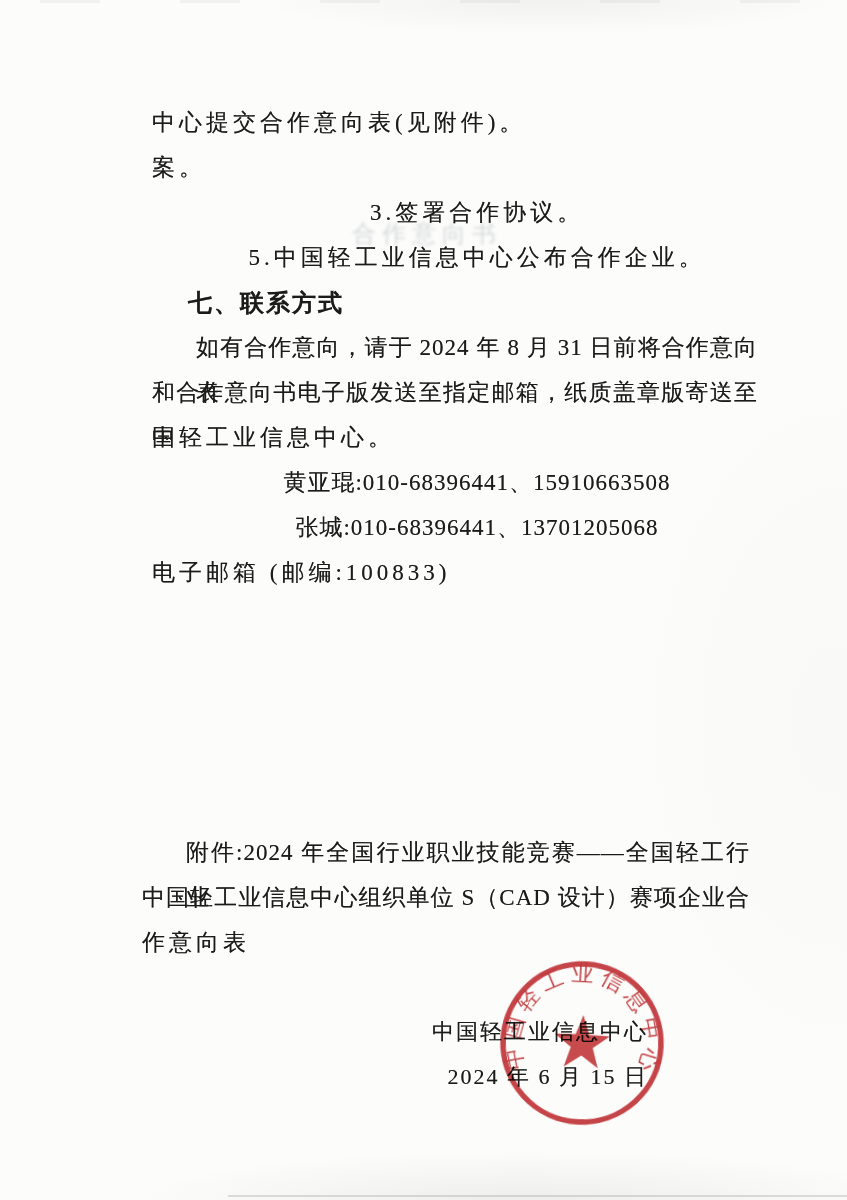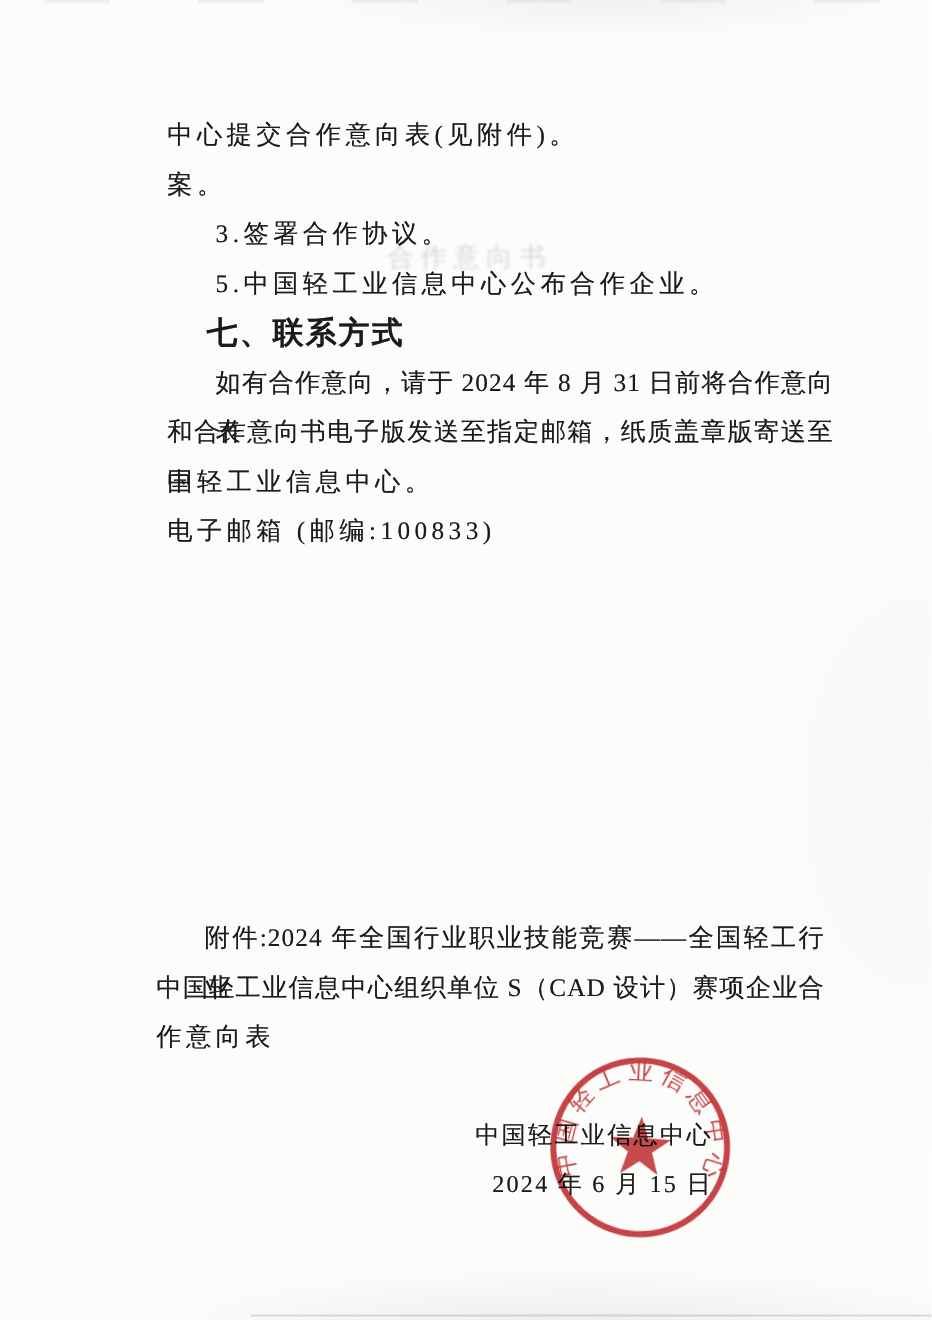--- a/index.html
+++ b/index.html
@@ -19,26 +19,26 @@
 
   
   .body-block { position:absolute; left:152px; top:100px; width:606px; }
   .att-block  { position:absolute; left:142px; top:830px; width:608px; }
   .line {
     height:45px; line-height:45px;
     font-size:23px; letter-spacing:4px;
     white-space:nowrap;
     text-shadow:0 0 .5px rgba(20,20,20,.55);
   }
-  .indent  { padding-left:44px; }
+  .indent  { padding-left:44px;text-align:center; }
   .just    { letter-spacing:1px; text-align:justify; text-align-last:justify; white-space:normal; }
   .tight   { letter-spacing:1px; }
   .heading {
     font-family:"Liberation Sans","DejaVu Sans",sans-serif;
-    font-weight:700; font-size:28px; letter-spacing:2px;
+    font-weight:700; font-size:24px; letter-spacing:2px;
     padding-left:36px;
   }
 
   
   .sig-block {
     position:absolute; top:1009px; right:199px;
     text-align:right; font-size:22px; line-height:45px; letter-spacing:2px;
     text-shadow:0 0 .5px rgba(20,20,20,.5);
   }
 
@@ -79,20 +79,22 @@
 
   <div class="body-block">
     <div class="line">中心提交合作意向表(见附件)。</div>
     <div class="line">案。</div>
     <div class="line indent">3.签署合作协议。</div>
     <div class="line indent">5.中国轻工业信息中心公布合作企业。</div>
     <div class="line heading">七、联系方式</div>
     <div class="line indent just">如有合作意向，请于 2024 年 8 月 31 日前将合作意向表</div>
     <div class="line just">和合作意向书电子版发送至指定邮箱，纸质盖章版寄送至中</div>
     <div class="line">国轻工业信息中心。</div>
+    <div class="line indent tight">黄亚琨:010-68396441、15910663508</div>
+    <div class="line indent tight">张城:010-68396441、13701205068</div>
     <div class="line">电子邮箱 (邮编:100833)</div>
   </div>
 
   <div class="att-block">
     <div class="line indent just">附件:2024 年全国行业职业技能竞赛——全国轻工行业</div>
     <div class="line just">中国轻工业信息中心组织单位 S（CAD 设计）赛项企业合</div>
     <div class="line">作意向表</div>
   </div>
 
   <div class="sig-block">

